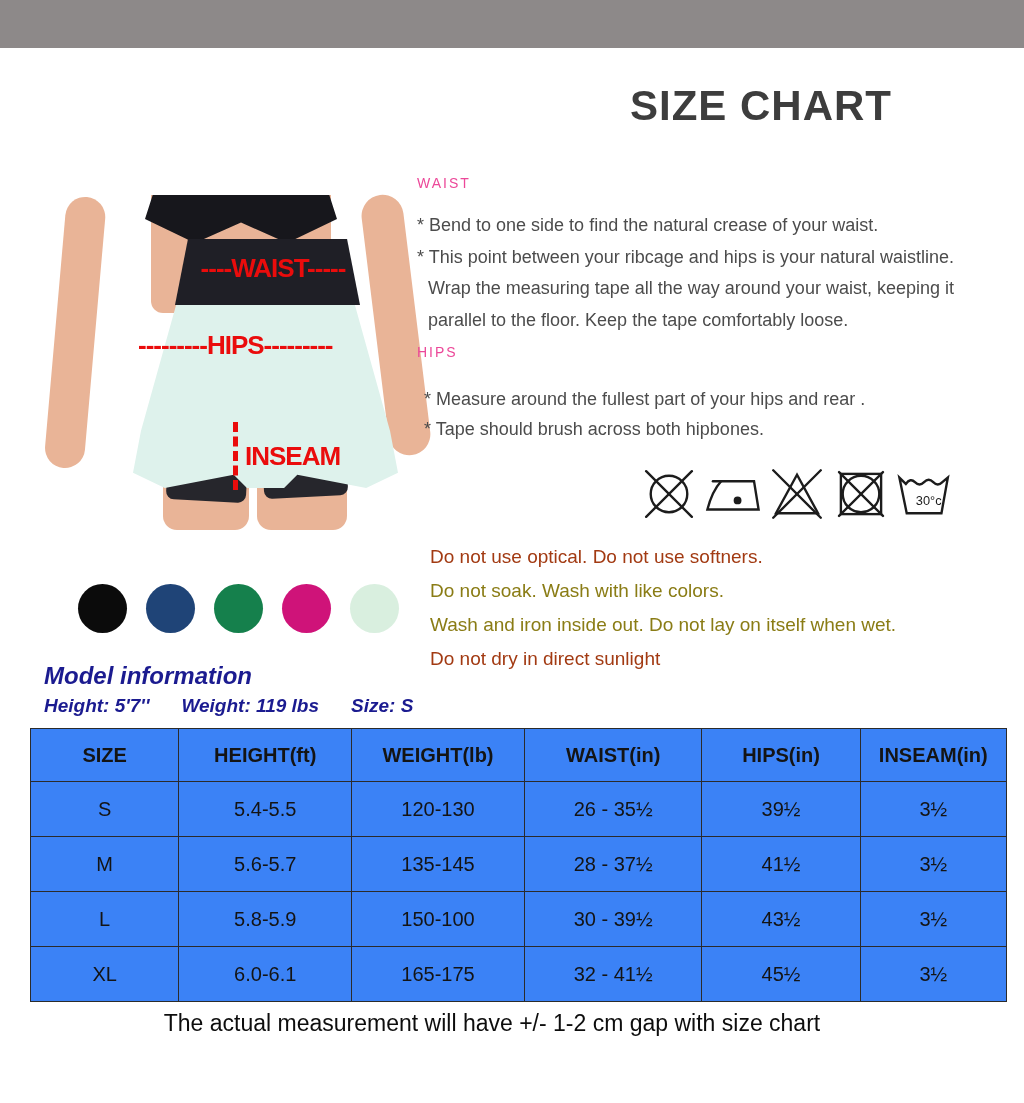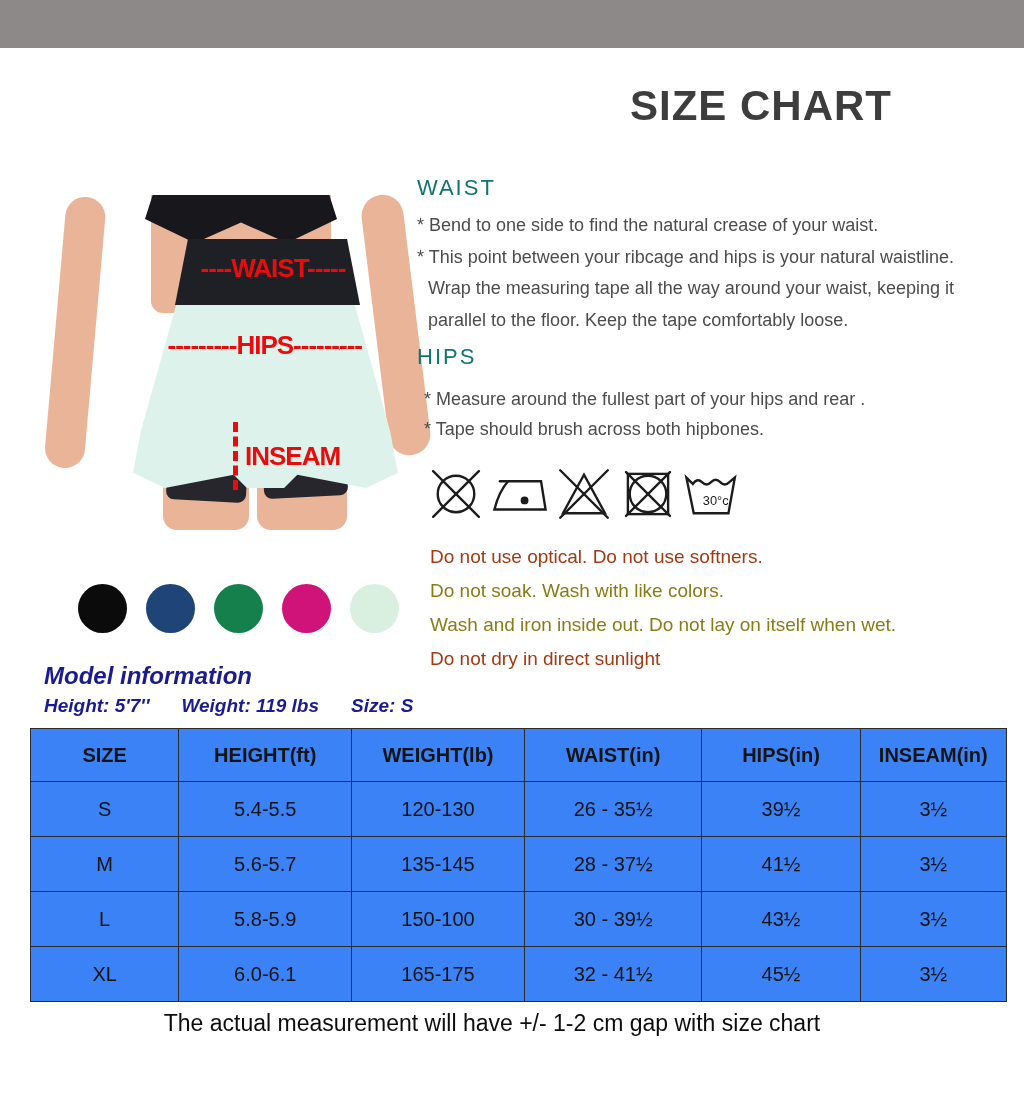--- a/index.html
+++ b/index.html
@@ -26,35 +26,35 @@
   .leg-right { position:absolute; left:202px; top:263px; width:90px; height:72px; border-radius:14px; }
   .liner-left  { position:absolute; left:112px; top:256px; width:80px; height:50px; background:#26262c; border-radius:8px; transform:rotate(3deg); }
   .liner-right { position:absolute; left:208px; top:250px; width:84px; height:52px; background:#26262c; border-radius:8px; transform:rotate(-3deg); }
   .shorts { position:absolute; left:78px; top:103px; width:265px; height:190px; background:#def2ec;
     clip-path:polygon(17% 0, 83% 0, 97% 70%, 100% 92%, 88% 100%, 62% 93%, 57% 100%, 43% 100%, 38% 93%, 12% 100%, 0 92%, 3% 70%); }
   .waistband { position:absolute; left:120px; top:44px; width:185px; height:66px; background:#1f1f26;
     clip-path:polygon(7% 0, 93% 0, 100% 100%, 0 100%); }
 
   .measure-label { position:absolute; font-weight:700; color:#ea0c0c; font-size:26px; letter-spacing:-1px; white-space:nowrap; }
   .waist-label  { left:168px; top:253px; width:210px; text-align:center; }
-  .hips-label   { left:138px; top:330px; width:224px; text-align:right; }
+  .hips-label   { left:138px; top:330px; width:224px; text-align:left; }
   .inseam-label { left:245px; top:441px; }
   .inseam-line  { position:absolute; left:233px; top:422px; height:68px; width:0; border-left:5px dashed #ea0c0c; }
 
   
-  .sec-heading { position:absolute; font-size:22px; letter-spacing:2px; color:#0f766e; font-weight:400; }
+  .sec-heading { position:absolute; font-size:14px; letter-spacing:2px; color:#ec4899; font-weight:400; }
   .waist-heading { left:417px; top:175px; }
   .hips-heading  { left:417px; top:344px; }
   .body-lines { position:absolute; font-size:18px; color:#4c4c4c; }
   .waist-lines { left:417px; top:210px; line-height:31.5px; }
   .hips-lines  { left:424px; top:384px; line-height:30px; }
   .body-lines .cont { padding-left:11px; }
 
   
-  .care-icons { position:absolute; left:424px; top:462px; width:545px; display:flex; justify-content:flex-start; align-items:center; }
+  .care-icons { position:absolute; left:412px; top:462px; width:545px; display:flex; justify-content:flex-end; align-items:center; }
   .care-icon { width:64px; height:64px; }
   .care-icon svg { width:100%; height:100%; stroke:#1c1c1c; stroke-width:2.6; fill:none; stroke-linecap:round; }
   .care-icon svg text { stroke:none; fill:#1c1c1c; font-size:14px; font-family:"Liberation Sans", sans-serif; }
 
   .care-text { position:absolute; left:430px; top:540px; font-size:19px; line-height:34px; }
 
   
   .swatches { position:absolute; left:78px; top:584px; display:flex; gap:19px; }
   .swatch { width:49px; height:49px; border-radius:50%; }
 

